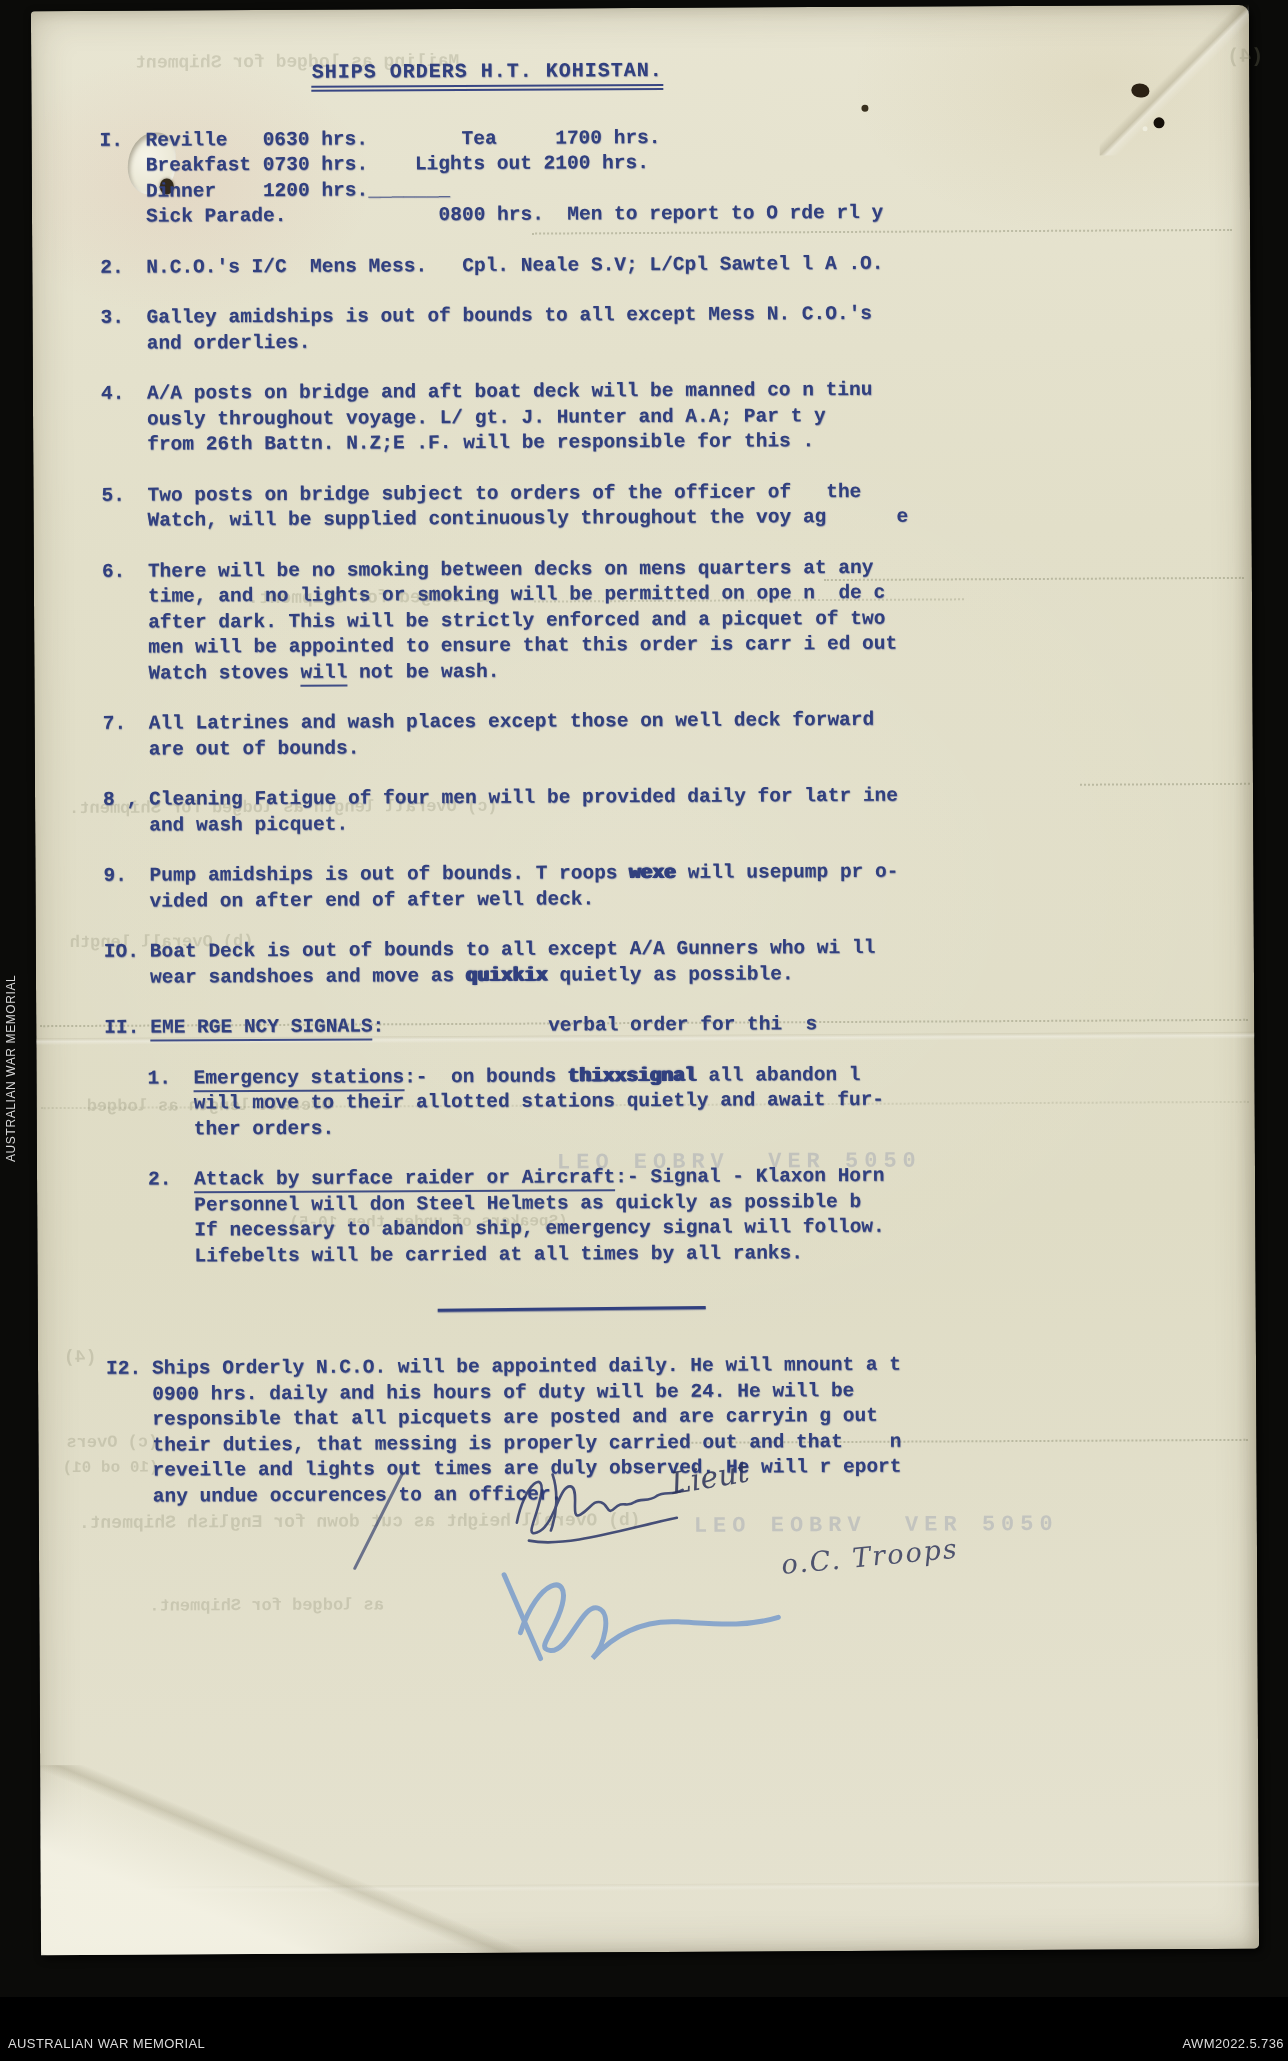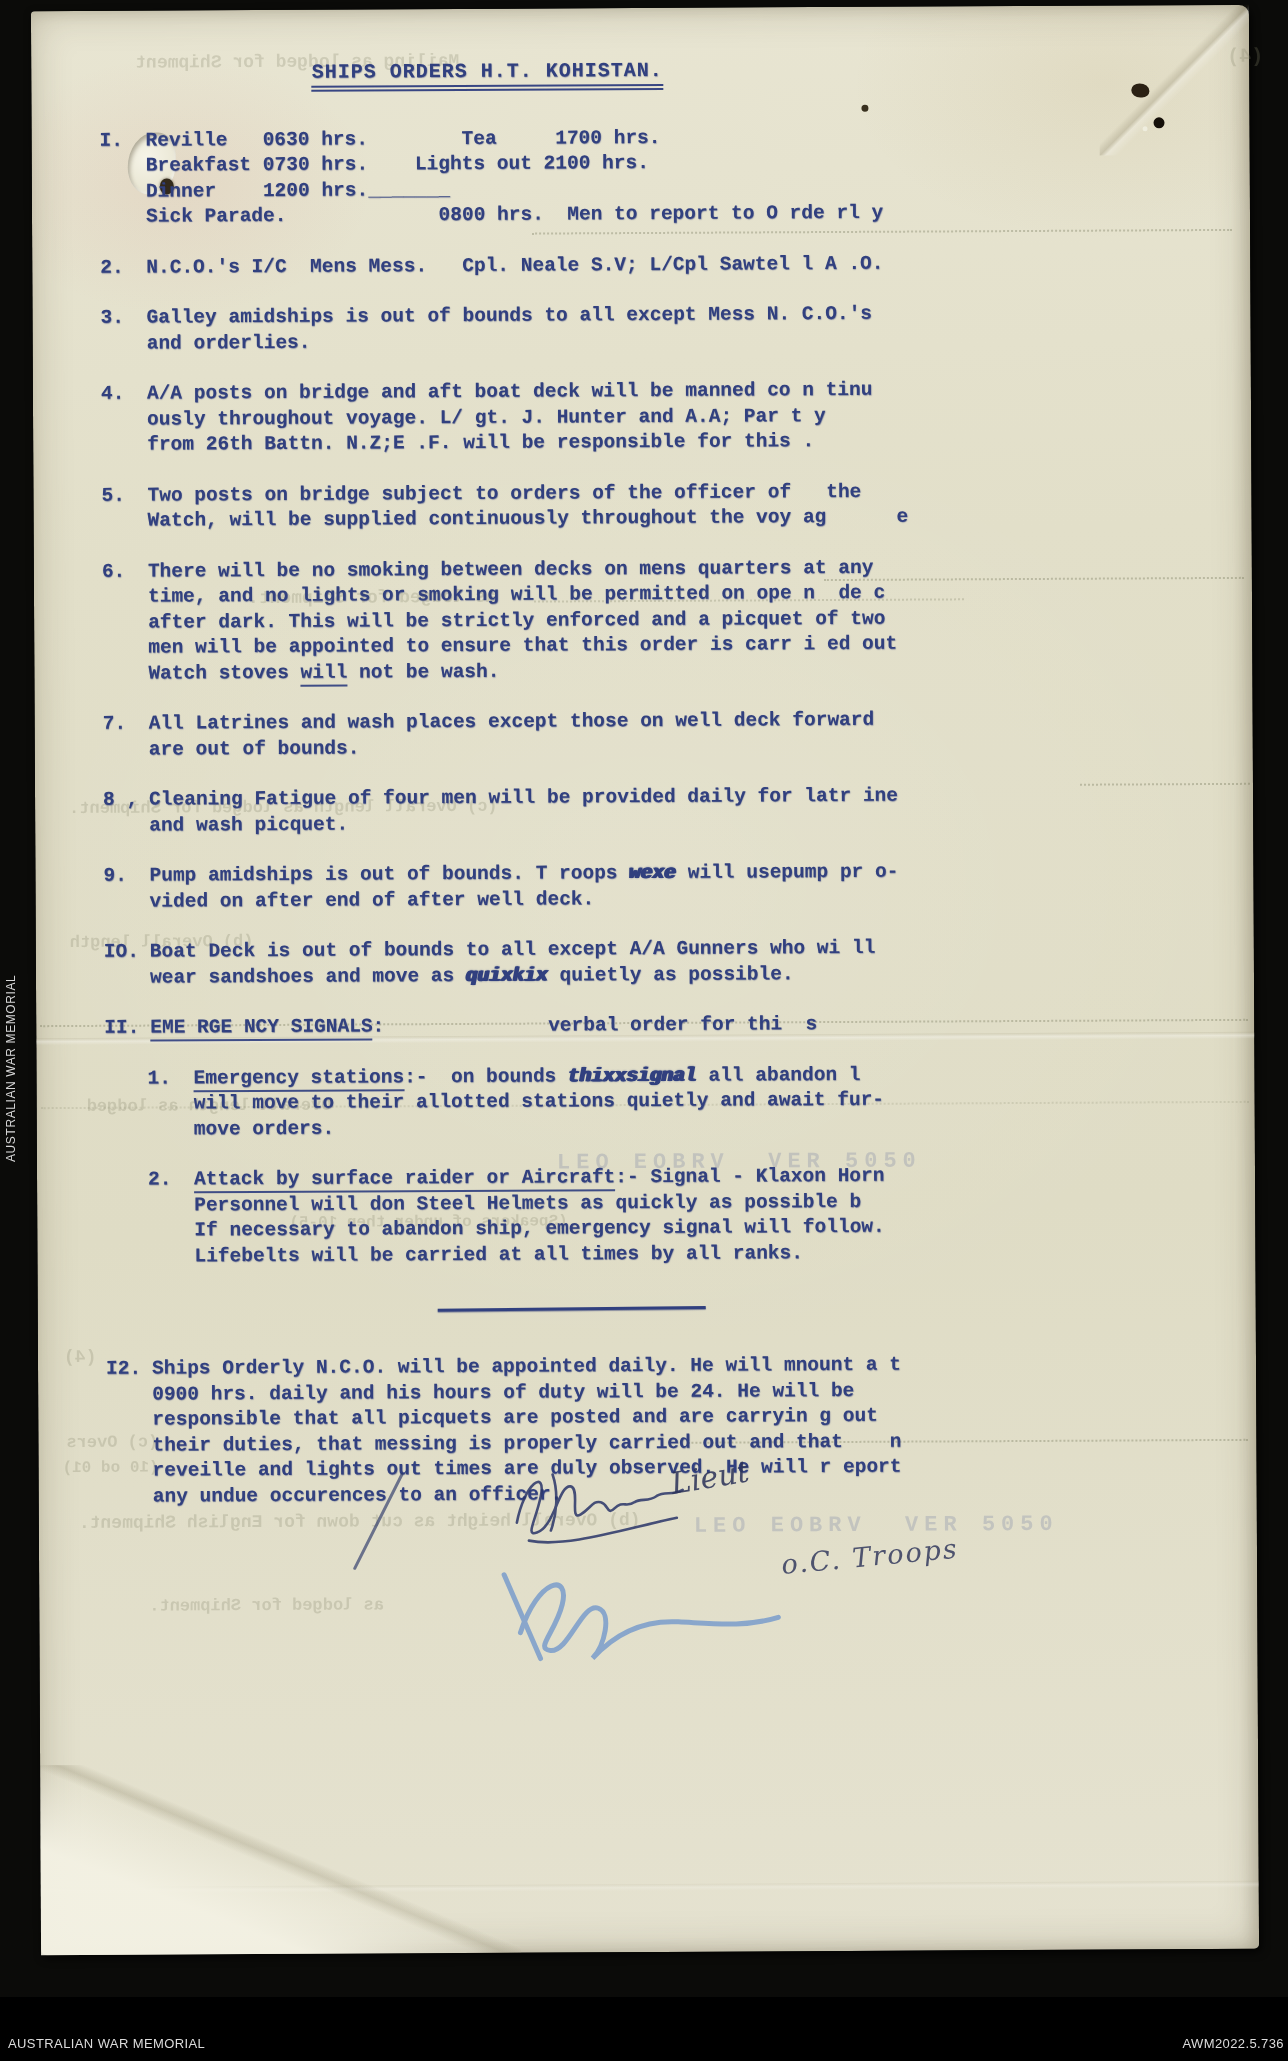--- a/index.html
+++ b/index.html
@@ -42,21 +42,21 @@
     text-shadow:0.4px 0.7px 1px rgba(44,56,118,.55);}
   .doc-title{text-align:center;font-size:20px;letter-spacing:1px;margin:0 60px 42px 0;}
   .doc-title .t-u{border-bottom:6px double rgba(46,61,126,.95);padding-bottom:2px;}
   .item{display:flex;margin-top:25px;}
   .item:first-of-type{margin-top:0;}
   .item .num{width:46px;flex:0 0 46px;}
   .item .ibody{flex:1;}
   .item.sub{padding-left:43px;}
   .line{white-space:pre;}
   .u{border-bottom:2px solid rgba(46,61,126,.9);padding-bottom:1px;}
-  .ot{text-shadow:1.1px 0 0 currentColor,-1.1px 0 0 currentColor,0 0 2px rgba(46,61,126,.85);font-style:italic;}
+  .ot{text-shadow:1.1px 0 0 currentColor,-1.1px 0 0 currentColor,0 0 2px rgba(46,61,126,.85);}
   .rule{height:3px;width:268px;background:#31407f;margin:40px 0 44px 332px;box-shadow:0 1px 1px rgba(44,56,118,.5);transform:rotate(-.3deg);}
 
   
   .ghost-layer{position:absolute;inset:0;pointer-events:none;}
   .ghost{position:absolute;color:#85856b;opacity:.26;font-weight:bold;white-space:pre;
     font-family:"Liberation Mono",monospace;}
   .ghost.mir{transform:scaleX(-1);}
   .ghost.stamp{color:#7e87a6;opacity:.30;letter-spacing:6px;transform:none;}
 
   
@@ -198,21 +198,21 @@
           <div class="num">II.</div>
           <div class="ibody">
             <div class="line"><span class="u">EME RGE NCY SIGNALS</span><span>:              verbal order for thi  s</span></div>
           </div>
         </div>
         <div class="item sub">
           <div class="num">1.</div>
           <div class="ibody">
             <div class="line"><span class="u">Emergency stations</span><span>:-  on bounds </span><span class="ot">thixxsignal</span><span> all abandon l</span></div>
             <div class="line"><span>will move to their allotted stations quietly and await fur-</span></div>
-            <div class="line"><span>move orders.</span></div>
+            <div class="line"><span>ther orders.</span></div>
           </div>
         </div>
         <div class="item sub">
           <div class="num">2.</div>
           <div class="ibody">
             <div class="line"><span class="u">Attack by surface raider or Aircraft</span><span>:- Signal - Klaxon Horn</span></div>
             <div class="line"><span>Personnel will don Steel Helmets as quickly as possible b</span></div>
             <div class="line"><span>If necessary to abandon ship, emergency signal will follow.</span></div>
             <div class="line"><span>Lifebelts will be carried at all times by all ranks.</span></div>
           </div>

